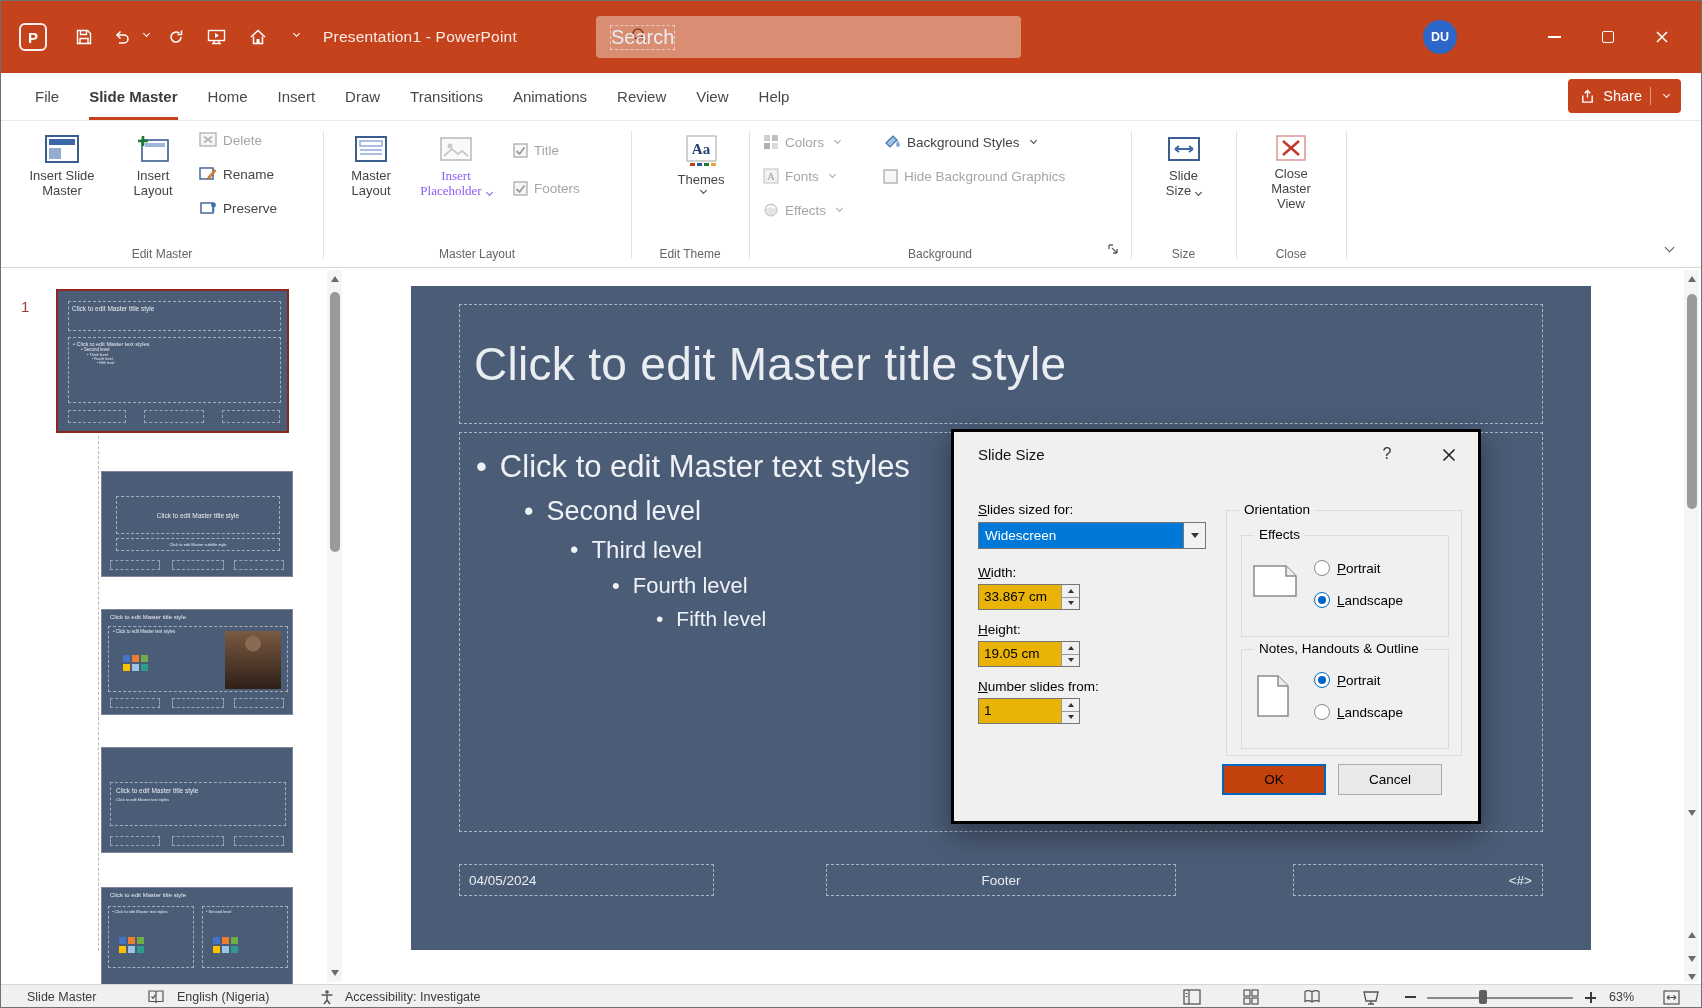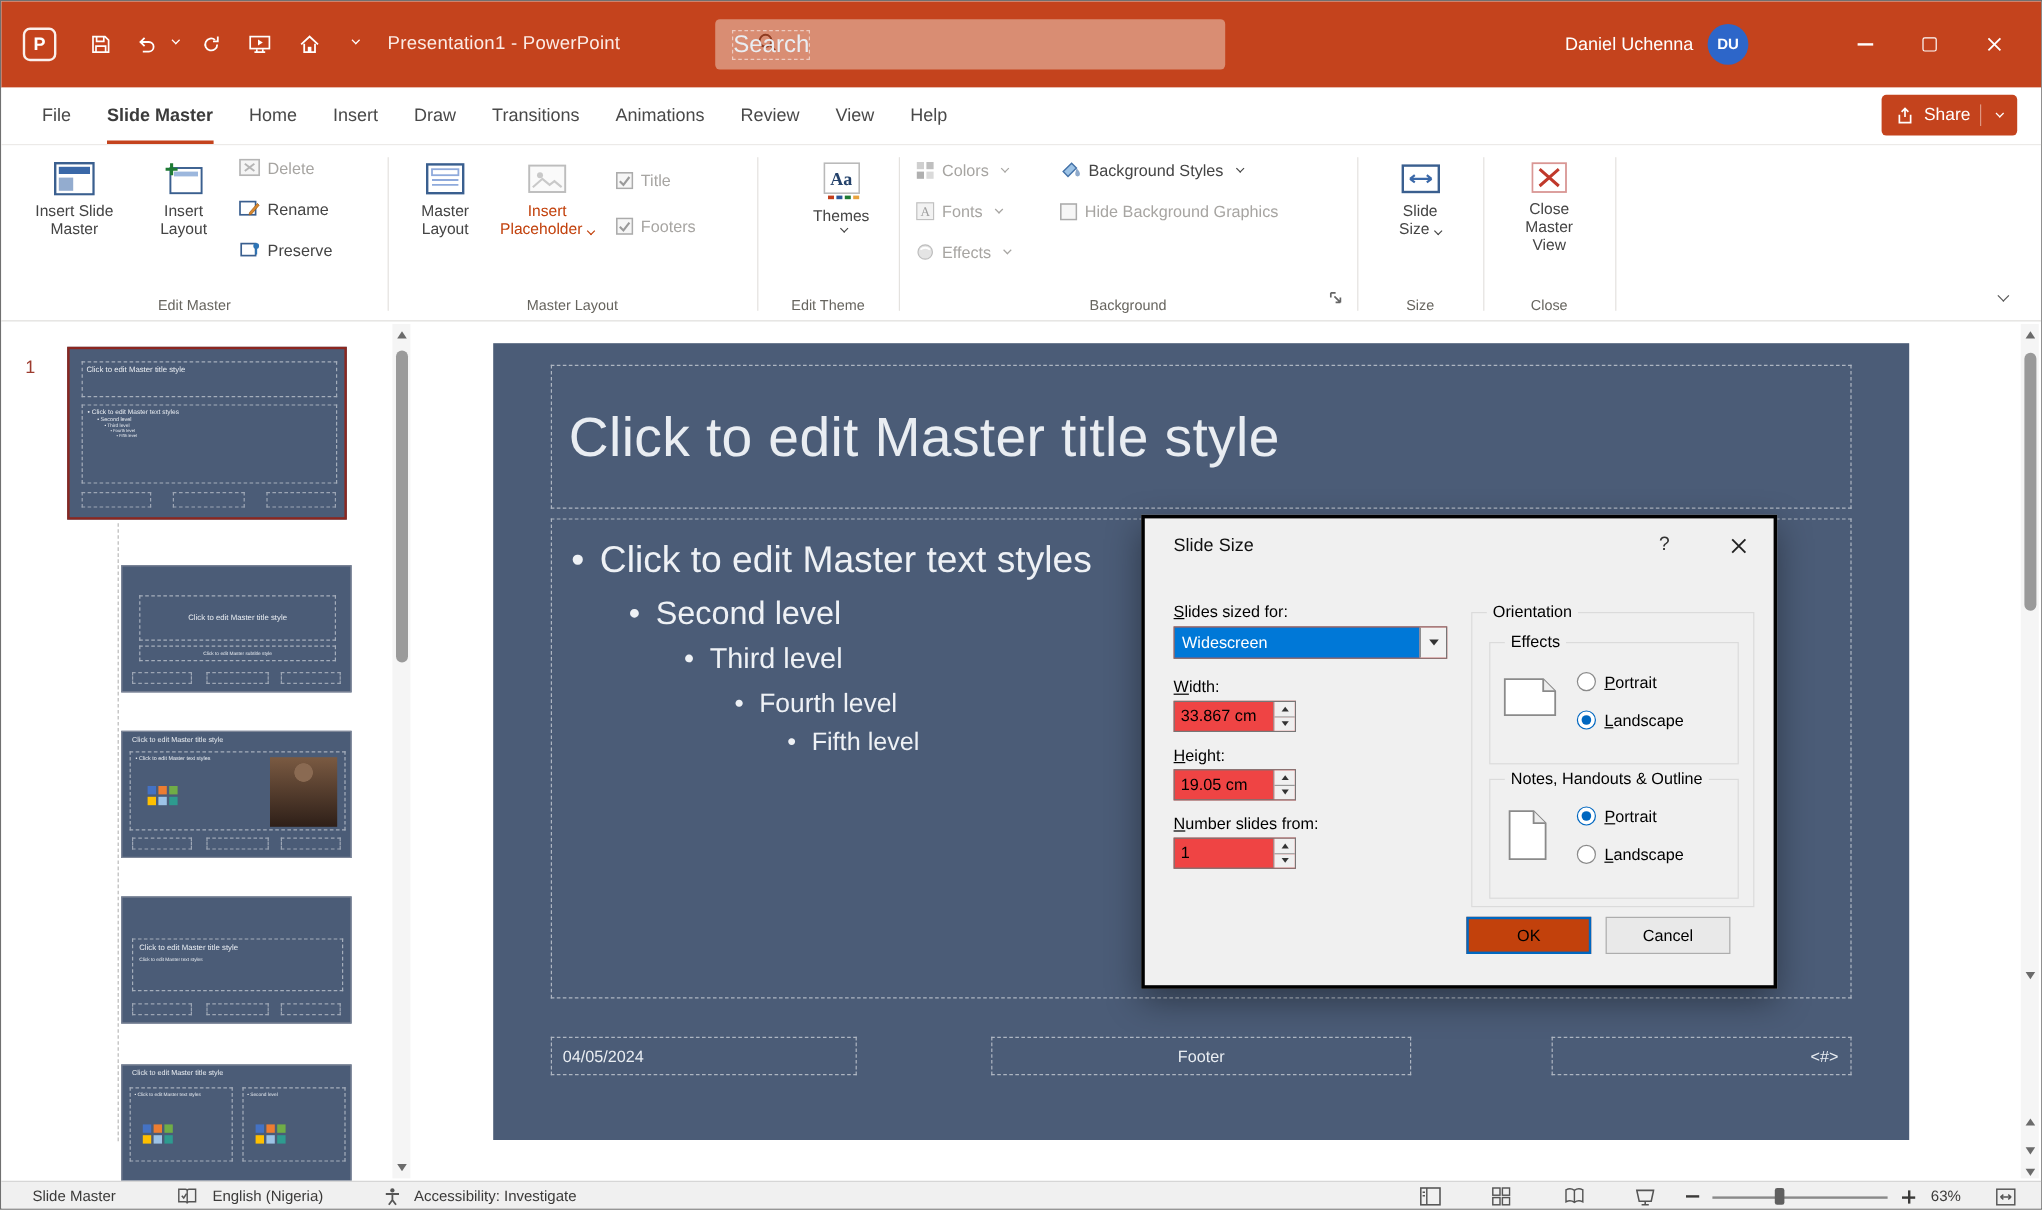--- a/index.html
+++ b/index.html
@@ -28,21 +28,21 @@
   .tab{display:flex;align-items:center;height:47px;cursor:default;}
   .tab.active{font-weight:bold;color:#3b3b3b;box-shadow:inset 0 -3px 0 #C4431D;}
   .share-btn{position:absolute;right:20px;top:6px;height:34px;background:#C4431D;border-radius:4px;color:#fff;display:flex;align-items:center;padding:0 12px;gap:8px;font-size:14.5px;}
   .share-sep{width:1px;height:18px;background:rgba(255,255,255,.45);}
 
   
   .ribbon{position:absolute;left:0;top:119px;width:100%;height:148px;background:#fff;border-top:1px solid #ECEAE8;border-bottom:1px solid #D8D6D3;}
   .rdiv{position:absolute;top:10px;height:128px;width:1px;background:#E4E2DF;}
   .glabel{position:absolute;bottom:6px;font-size:12px;color:#67655F;text-align:center;}
   .bigbtn{position:absolute;top:8px;height:108px;display:flex;flex-direction:column;align-items:center;padding-top:6px;gap:5px;font-size:13px;color:#444;line-height:15px;text-align:center;cursor:default;}
-  .bigbtn.disabled{color:#c2410c;}
+  .bigbtn.disabled{color:#8b5cf6;font-family:Liberation Serif, serif;}
   .ribrow{position:absolute;display:flex;align-items:center;gap:6px;font-size:13.5px;height:26px;color:#444;}
   .ribrow.disabled{color:#A7A5A2;}
   .lblwrap{display:block;}
 
   
   .workarea{position:absolute;left:0;top:267px;width:100%;height:716px;background:#fff;overflow:hidden;}
   .slide-num{position:absolute;left:20px;top:30px;font-size:15px;color:#9C3B2E;}
   .thumb{position:absolute;background:#4B5C77;}
   .thumb.master{left:55px;top:21px;width:233px;height:144px;border:2px solid #8B2720;}
   .thumb.layout{left:100px;width:192px;height:106px;border:1px solid #7d8698;}
@@ -110,21 +110,21 @@
   .dlg-close{position:absolute;right:16px;top:10px;width:26px;height:26px;display:flex;align-items:center;justify-content:center;}
   .dlabel{position:absolute;font-size: 13.5px;color:#000;display:inline-block;}
   .ak::first-letter{text-decoration:underline;}
   .combo{position:absolute;left:24px;top:90px;width:228px;height:27px;border:1px solid #767676;background:#ef4444;display:flex;}
   .combo-text{flex:1;background:#0078D7;color:#fff;font-size:13.5px;line-height:25px;padding-left:6px;}
   .combo-btn{width:22px;display:flex;align-items:center;justify-content:center;background:#F2F2F2;border-left:1px solid #767676;}
   .tri-d{width:0;height:0;border-left:4px solid transparent;border-right:4px solid transparent;border-top:5px solid #333;}
   .tri-u{width:0;height:0;border-left:4px solid transparent;border-right:4px solid transparent;border-bottom:5px solid #333;}
   .tri-d.xs{border-left-width:3px;border-right-width:3px;border-top-width:4px;}
   .tri-u.xs{border-left-width:3px;border-right-width:3px;border-bottom-width:4px;}
-  .spin{position:absolute;left:24px;width:102px;height:26px;border:1px solid #767676;background:#ef4444;display:flex;}
+  .spin{position:absolute;left:24px;width:102px;height:26px;border:1px solid #767676;background:#eab308;display:flex;}
   .spin-text{flex:1;font-size:13.5px;line-height:24px;padding-left:5px;color:#000;}
   .spin-btns{width:18px;border-left:1px solid #999;display:flex;flex-direction:column;}
   .spin-up,.spin-down{flex:1;background:#F0F0F0;display:flex;align-items:center;justify-content:center;}
   .spin-up{border-bottom:1px solid #999;}
   .groupbox{position:absolute;border:1px solid #DBDBDB;}
   .legend{position:absolute;top:-9px;left:12px;background:#F0F0F0;padding:0 5px;font-size:13.5px;color:#000;white-space:nowrap;}
   .radio-row{position:absolute;display:flex;align-items:center;gap:7px;}
   .radio{position:relative;width:16px;height:16px;border-radius:50%;border:1px solid #8A8A8A;background:#fff;display:inline-block;}
   .radio.selected{border-color:#0067C0;}
   .radio.selected::after{content:"";position:absolute;left:3px;top:3px;width:8px;height:8px;border-radius:50%;background:#0067C0;}
@@ -195,21 +195,20 @@
     <div class="searchbox">
       <span class="mag">
         <svg width="18" height="18" viewBox="0 0 18 18">
             <circle cx="8" cy="8" r="5" fill="none" stroke="#8E3A1F" stroke-width="1.6"></circle>
             <path d="M12 12 L16 16" stroke="#8E3A1F" stroke-width="1.6"></path>
           </svg>
       </span>
       <span class="ph">Search</span>
     </div>
 
-    <div class="u-name">Daniel Uchenna</div>
     <div class="avatar">
         <span>DU</span>
       </div>
 
     <div class="winbtn win-min">
         <span class="minbar"></span>
       </div>
     <div class="winbtn win-max">
         <span class="maxbox"></span>
       </div>

